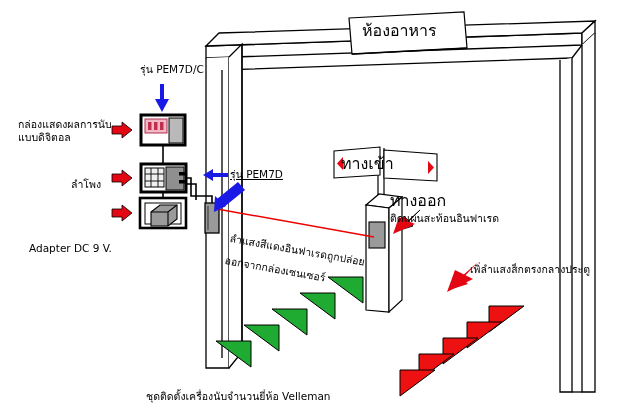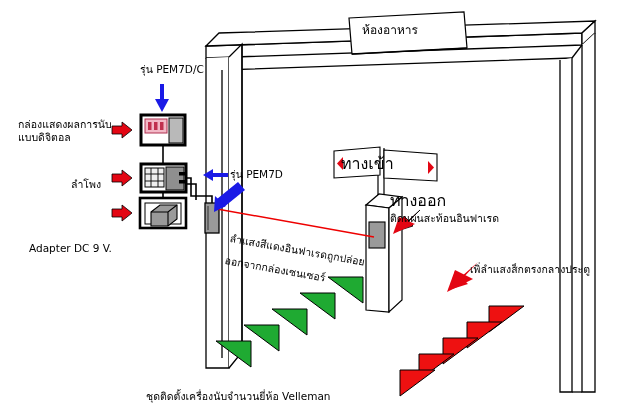--- a/index.html
+++ b/index.html
@@ -5,21 +5,21 @@
   html,body{margin:0;padding:0;background:#ffffff;}
   body{
     width:640px;height:417px;position:relative;overflow:hidden;
     font-family:"DejaVu Sans","Liberation Sans",sans-serif;
     color:#000;
   }
   #stage{position:absolute;left:0;top:0;width:640px;height:417px;}
   svg#scene{position:absolute;left:0;top:0;width:640px;height:417px;}
   .lbl{position:absolute;font-size:10.5px;line-height:13px;color:#000;white-space:pre;}
   .lbl.sm{font-size:16px;}
-  .lbl.mdl{font-size:12px;text-align:right;}
+  .lbl.mdl{font-size:16px;text-align:right;}
   .rot{transform-origin:left top;}
 </style>
 </head>
 <body>
 
 <div id="stage">
 
   <svg id="scene" viewBox="0 0 640 417">
     <defs>
       <g id="blockarrow-r">
@@ -179,21 +179,21 @@
   </svg>
 
   <div class="lbl mdl" style="left:362px;top:24px;">ห้องอาหาร</div>
 
   <div class="lbl sm" style="left:341px;top:157px;">ทางเข้า</div>
 
   <div class="lbl sm" style="left:390px;top:153px;margin-top:41px;">ทางออก</div>
 
   <div class="lbl" style="left:140px;top:63px;">รุ่น PEM7D/C</div>
 
-  <div class="lbl" style="left:230px;top:168px;">รุ่น PEM7D</div>
+  <div class="lbl" style="left:230px;top:168px;text-decoration:underline;">รุ่น PEM7D</div>
 
   <div class="lbl" style="left:18px;top:118px;">กล่องแสดงผลการนับ</div>
   <div class="lbl" style="left:18px;top:131px;">แบบดิจิตอล</div>
 
   <div class="lbl" style="left:71px;top:178px;">ลำโพง</div>
 
   <div class="lbl" style="left:29px;top:206px;margin-top:36px;">Adapter DC 9 V.</div>
 
   <div class="lbl rot" style="left:231px;top:232px;transform:rotate(10deg);">ลำแสงสีแดงอินฟาเรดถูกปล่อย</div>
   <div class="lbl rot" style="left:226px;top:254px;transform:rotate(10deg);">ออกจากกล่องเซนเซอร์</div>

